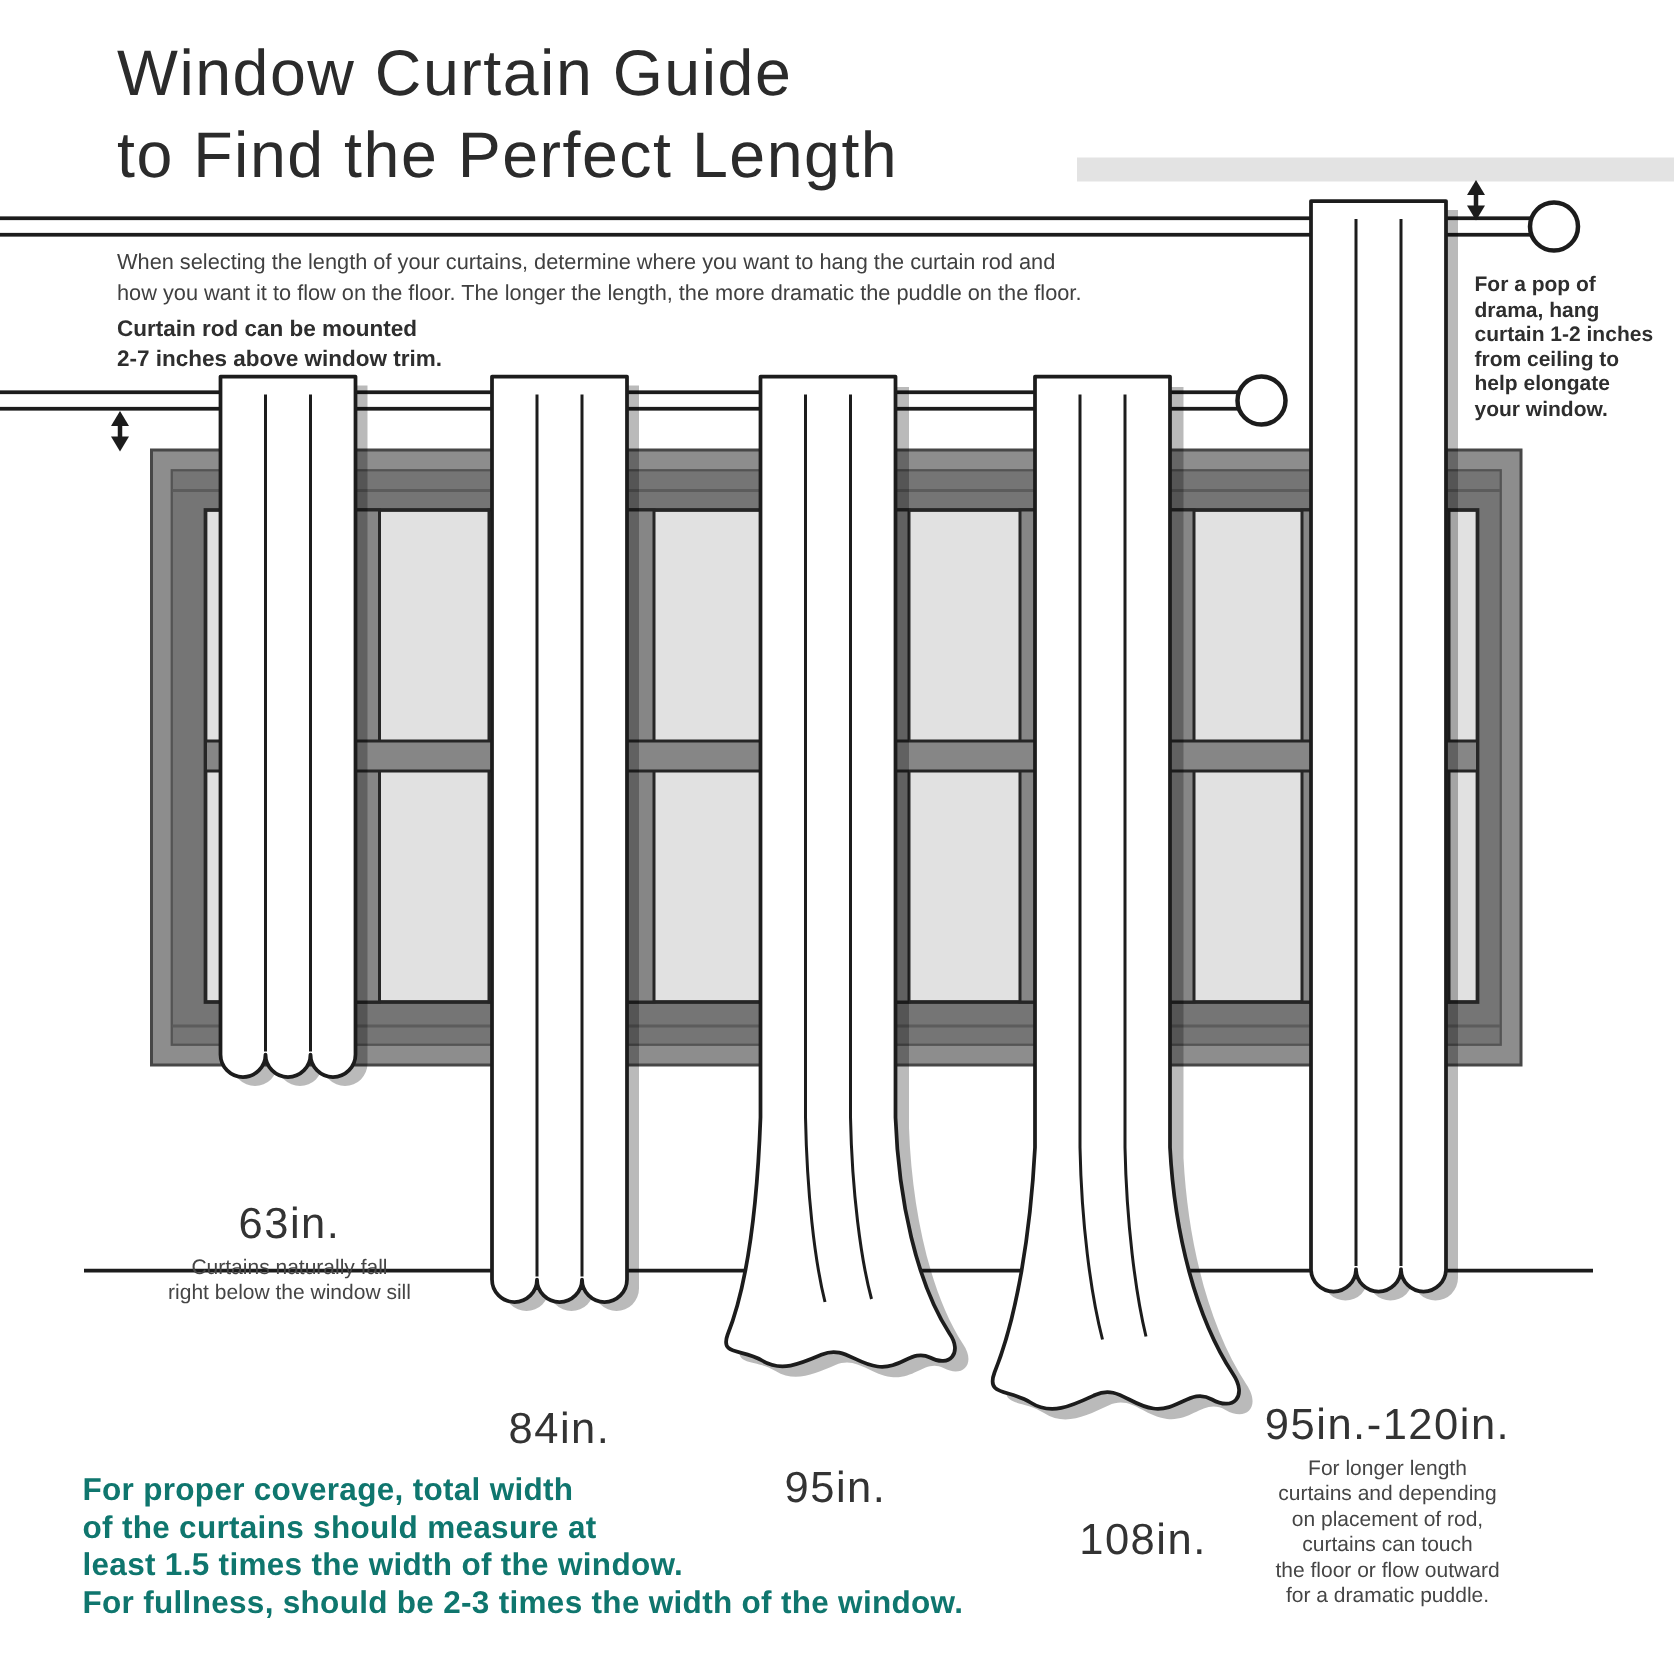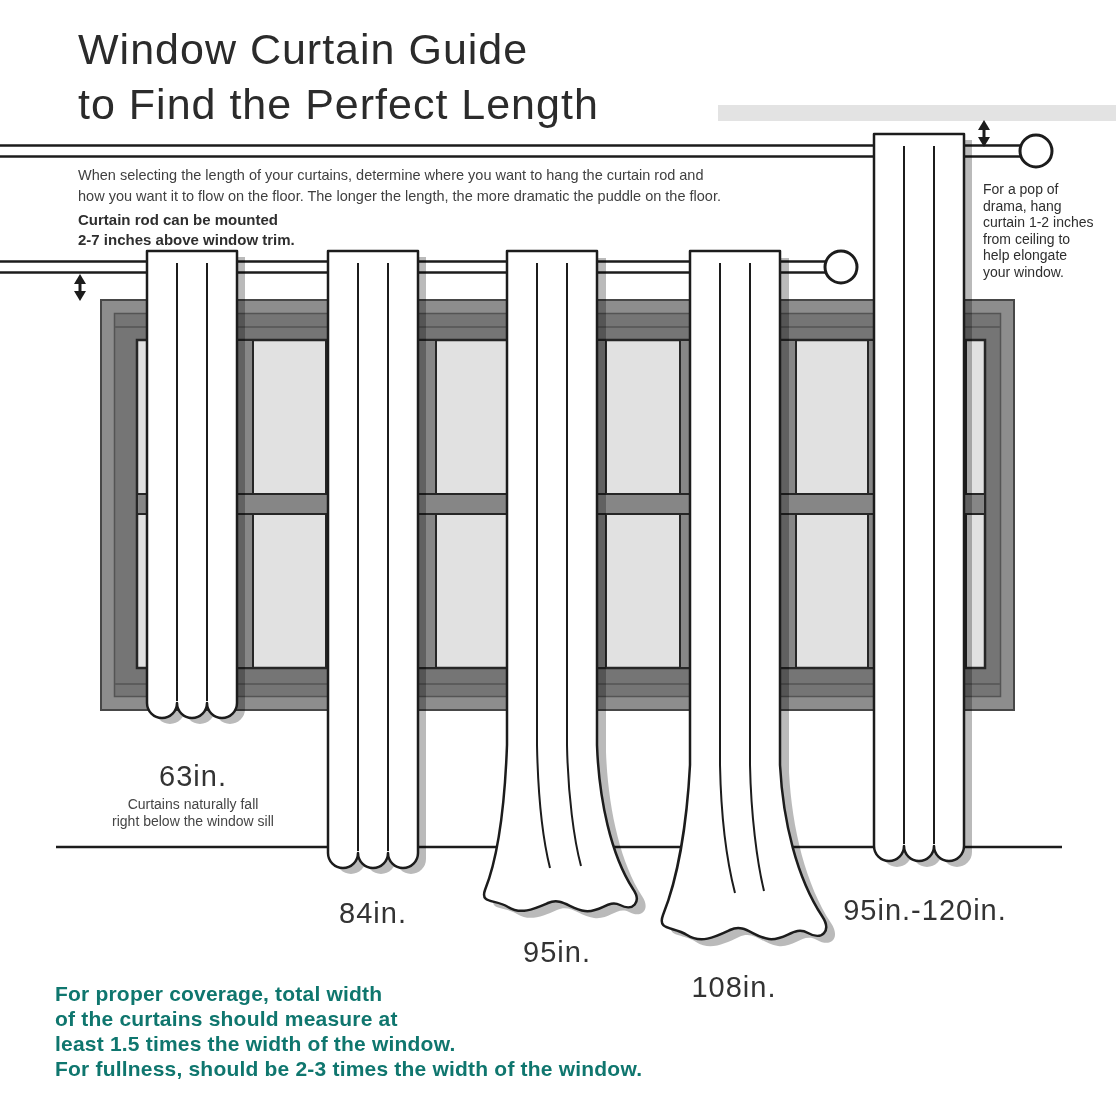--- a/index.html
+++ b/index.html
@@ -8,22 +8,22 @@
     font-family:"Liberation Sans", sans-serif; overflow:hidden;
   }
   .page svg { position:absolute; left:0; top:0; }
   .txt { position:absolute; white-space:pre-line; color:#3a3a3a; }
   .title {
     left:78px; top:22px; margin:0; font-size:43px; line-height:55px;
     font-weight:400; letter-spacing:1px; color:#2b2b2b;
   }
   .intro { left:78px; top:165px; font-size:14.5px; line-height:20.5px; color:#404040; }
   .rod-note { left:78px; top:210px; font-size:15px; line-height:20px; font-weight:700; color:#2e2e2e; }
-  .ceiling-note { left:983px; top:181px; font-size:14px; line-height:16.5px; font-weight:400; color:#2e2e2e; }
-  .label { position:absolute; text-align:center; }
+  .ceiling-note { left:983px; top:181px; font-size:14px; line-height:16.5px; font-weight:700; color:#2e2e2e; }
+  .label { position:absolute; text-align:center;margin-top:40px; }
   .label .len { font-size:29px; letter-spacing:1px; color:#333333; margin-bottom:3px; }
   .label .desc { font-size:14px; line-height:17px; color:#454545; white-space:pre-line; }
   .footer {
     left:55px; top:981px; font-size:21px; line-height:25px; font-weight:700;
     color:#0f766e; letter-spacing:0.2px;
   }
 </style>
 </head>
 <body>
 
@@ -121,24 +121,30 @@
     <div class="len">63in.</div>
     <div class="desc">Curtains naturally fall
 right below the window sill</div>
   </div>
   <div class="label" style="left:243px; top:897px; width:260px;">
     <div class="len">84in.</div>
   </div>
   <div class="label" style="left:427px; top:936px; width:260px;">
     <div class="len">95in.</div>
   </div>
-  <div class="label" style="left:604px; top:971px; width:260px;text-align:center;">
+  <div class="label" style="left:632px; top:971px; width:260px;text-align:center;">
     <div class="len">108in.</div>
   </div>
   <div class="label" style="left:810px; top:894px; width:230px;">
     <div class="len">95in.-120in.</div>
+    <div class="desc">For longer length
+curtains and depending
+on placement of rod,
+curtains can touch
+the floor or flow outward
+for a dramatic puddle.</div>
   </div>
 
   <div class="txt footer">For proper coverage, total width
 of the curtains should measure at
 least 1.5 times the width of the window.
 For fullness, should be 2-3 times the width of the window.</div>
 </div>
 
 </body></html>

